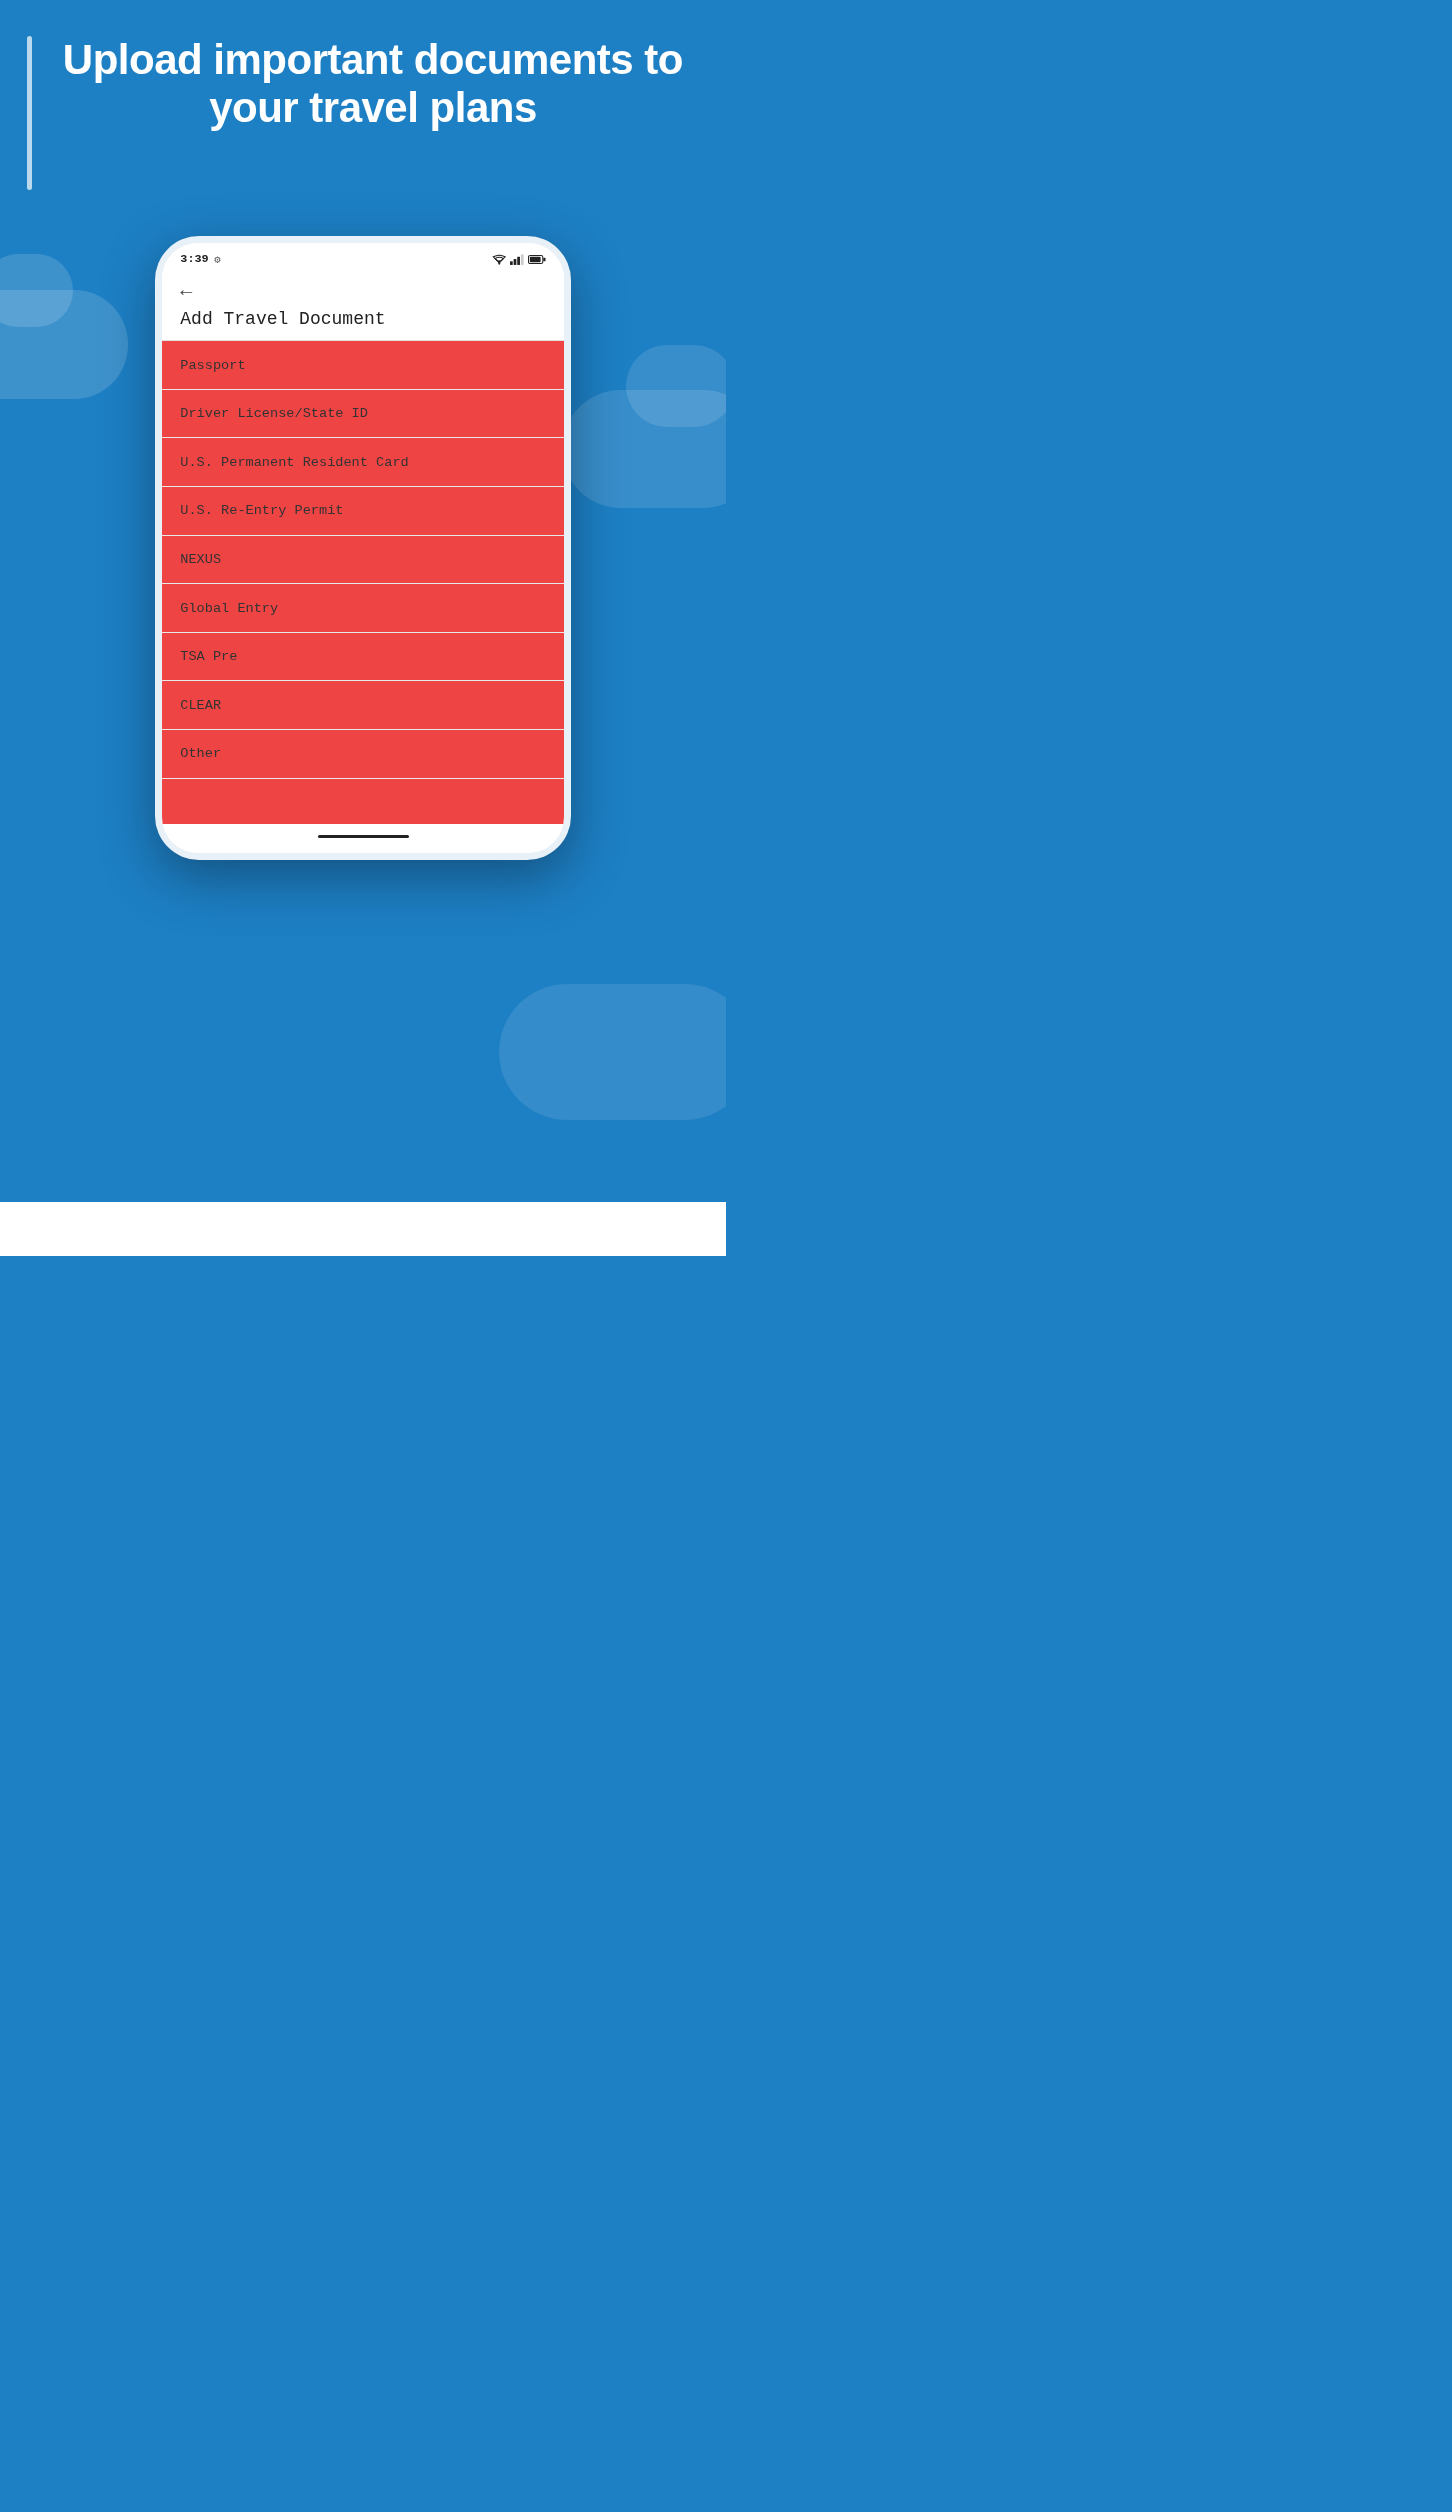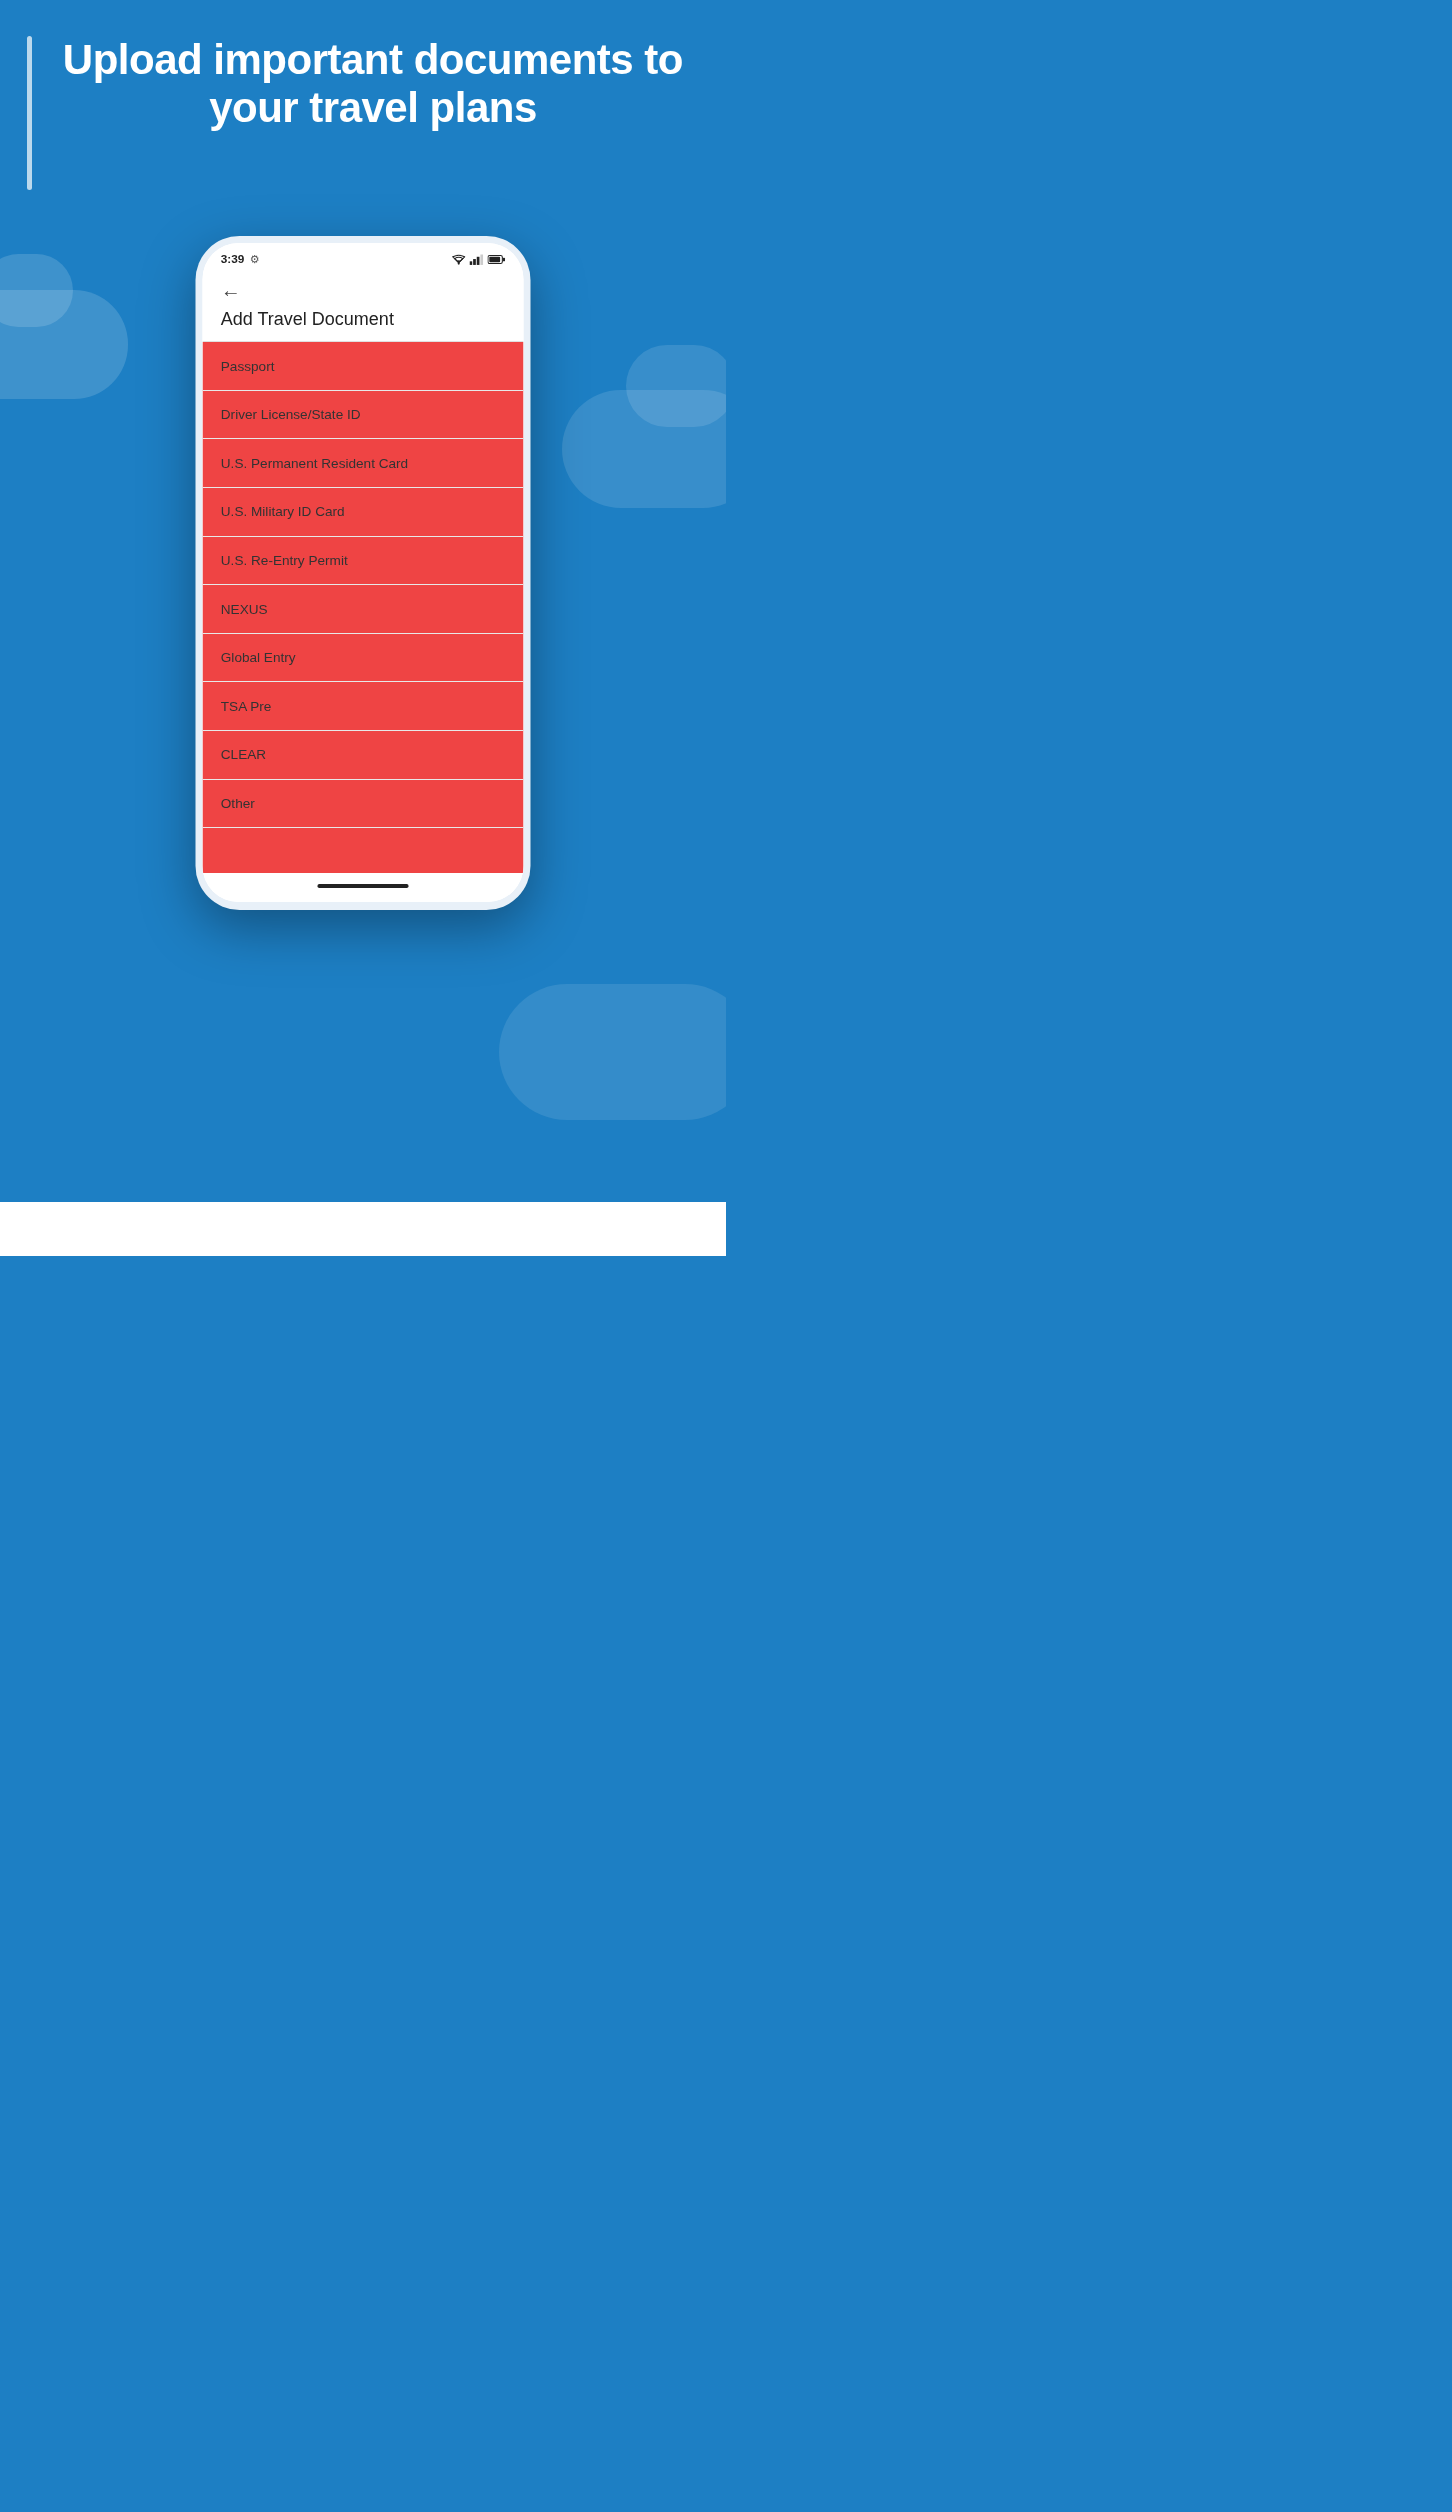--- a/index.html
+++ b/index.html
@@ -91,21 +91,22 @@
       line-height: 1.15;
       letter-spacing: -0.5px;
     }
 
     
     .phone-wrapper {
       position: absolute;
       top: 236px;
       left: 50%;
       transform: translateX(-50%);
-      width: 335px;
+      width: 416px;
+      font-family: Liberation Mono, monospace;
     }
 
     .phone-outer {
       background: #e8f0f8;
       border-radius: 44px;
       padding: 7.3px;
       box-shadow: 0 18px 54px rgba(0,0,0,0.35);
     }
 
     .phone-inner {
@@ -259,23 +260,20 @@
           <li class="document-item">
             <span>Passport</span>
           </li>
           <li class="document-item">
             <span>Driver License/State ID</span>
           </li>
           <li class="document-item">
             <span>U.S. Permanent Resident Card</span>
           </li>
           <li class="document-item">
-            <span>U.S. Military ID Card</span>
-          </li>
-          <li class="document-item">
             <span>U.S. Re-Entry Permit</span>
           </li>
           <li class="document-item">
             <span>NEXUS</span>
           </li>
           <li class="document-item">
             <span>Global Entry</span>
           </li>
           <li class="document-item">
             <span>TSA Pre</span>

